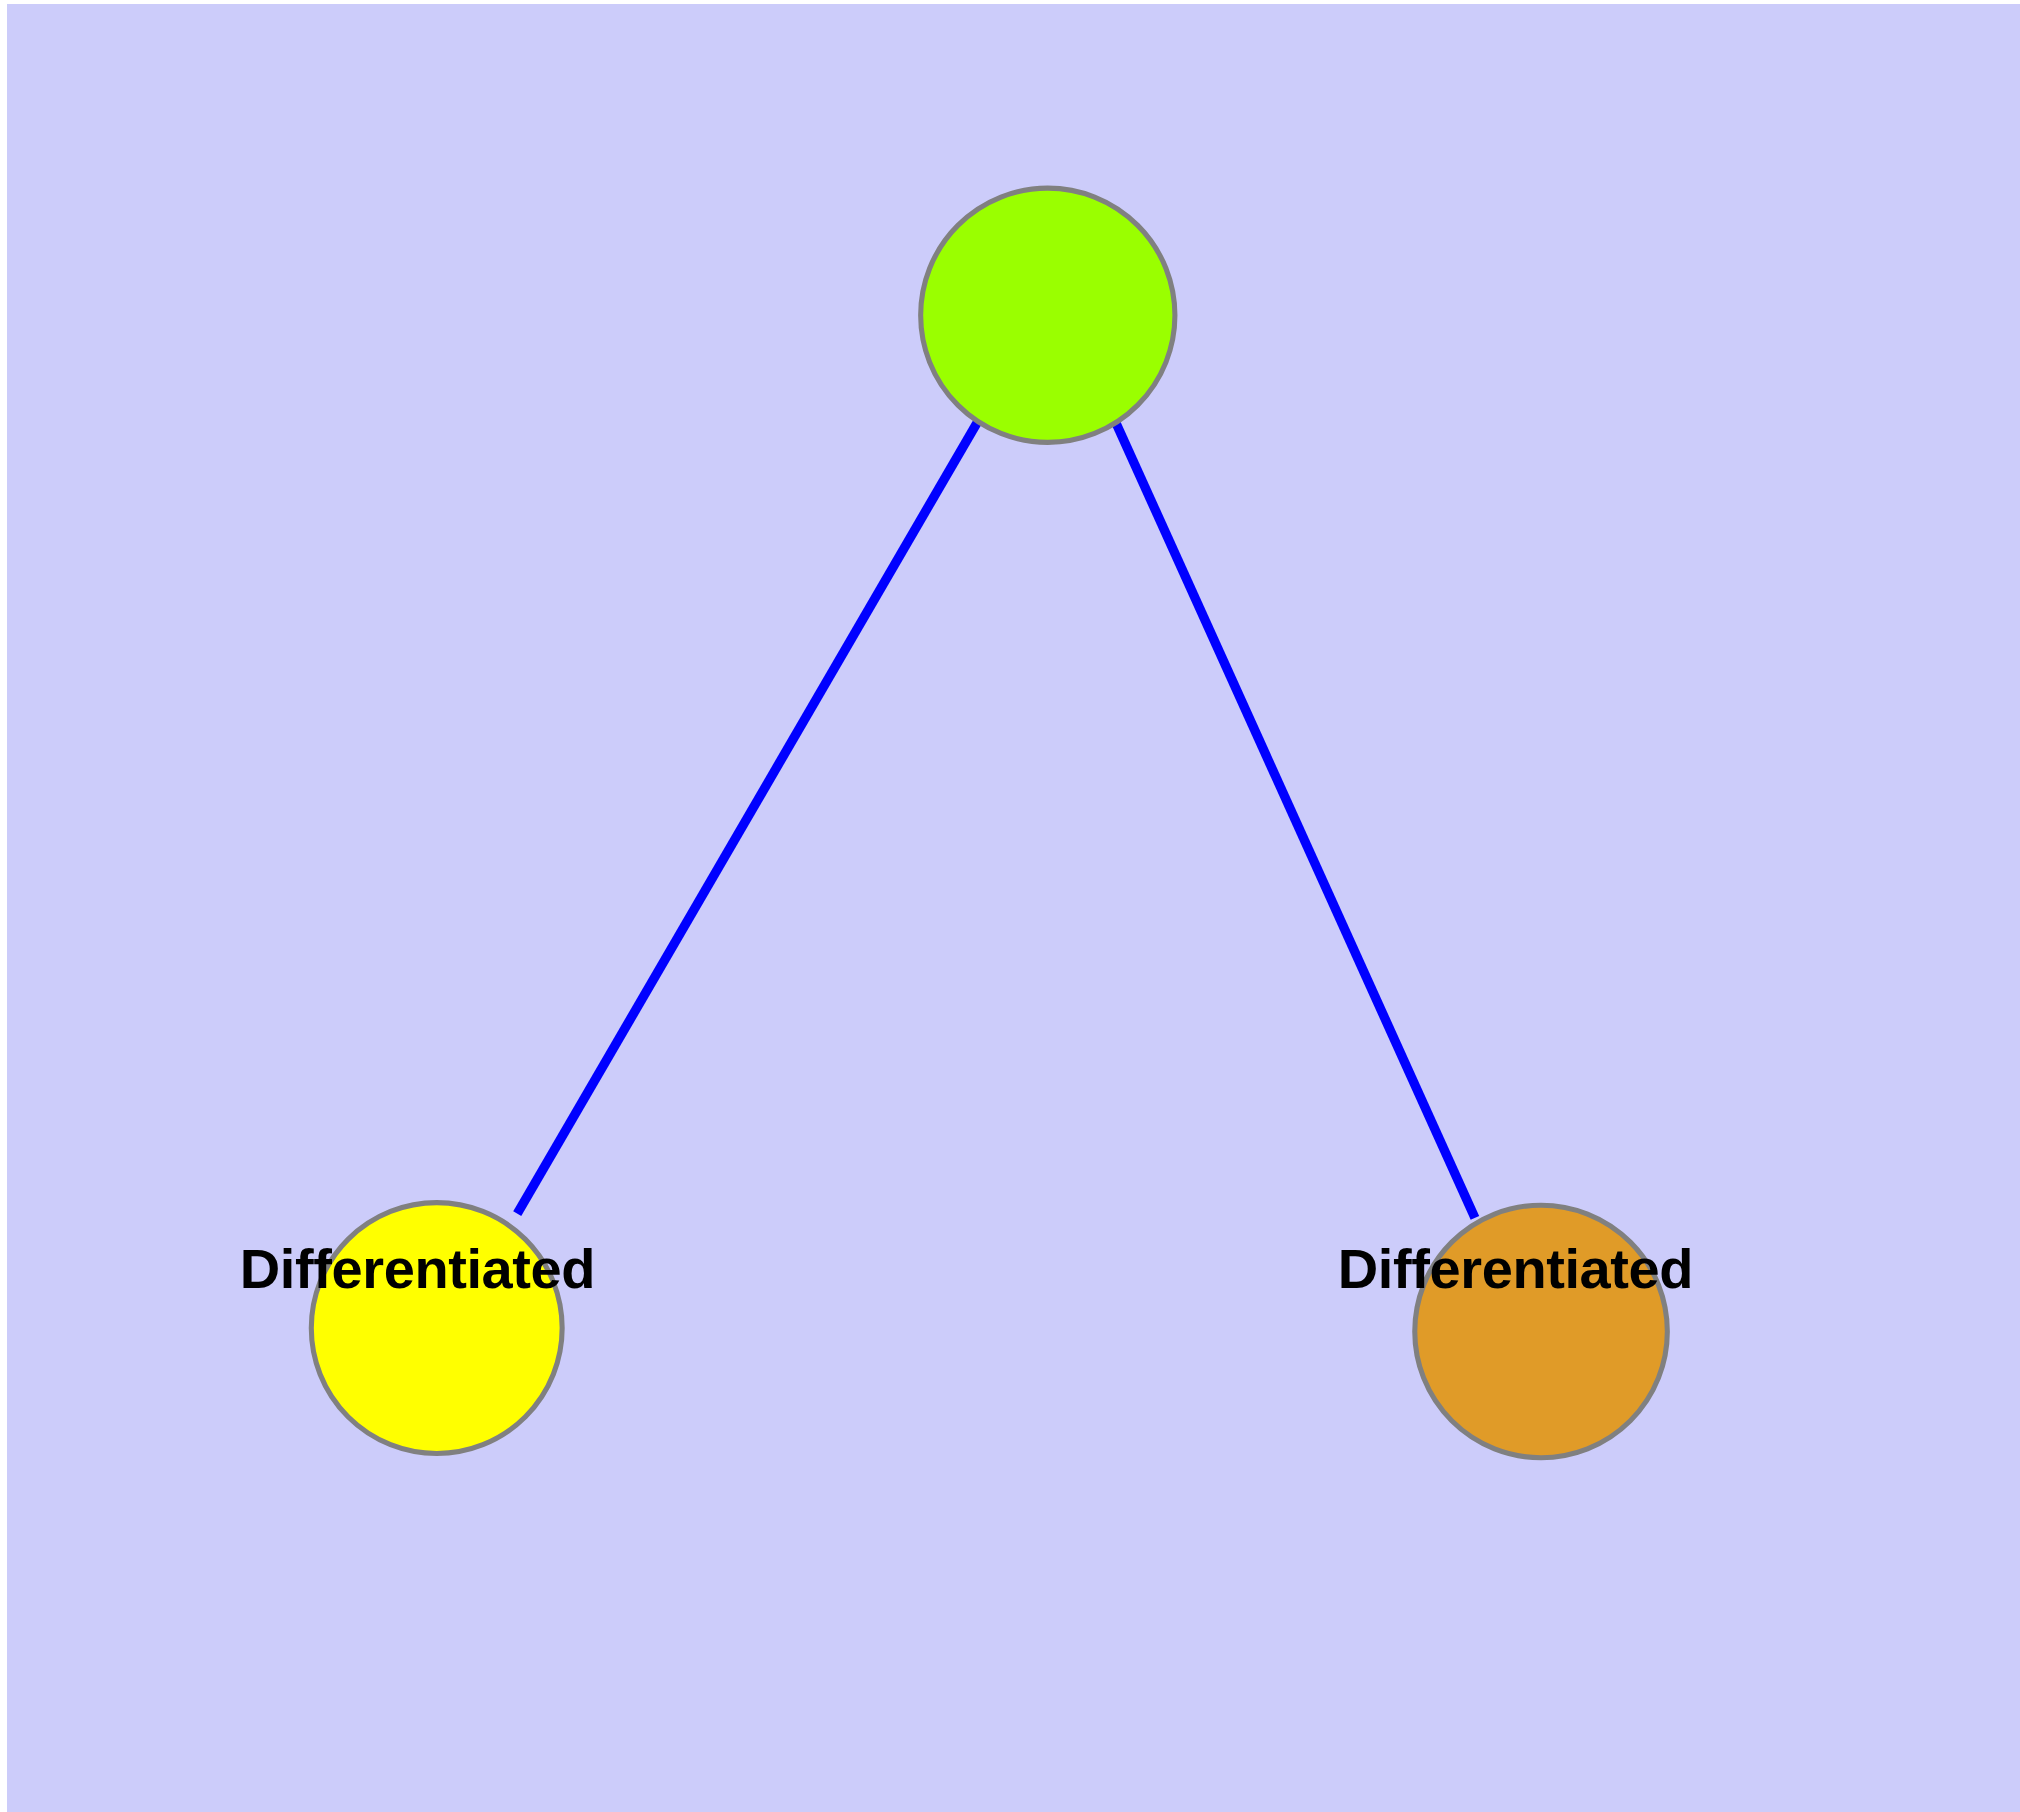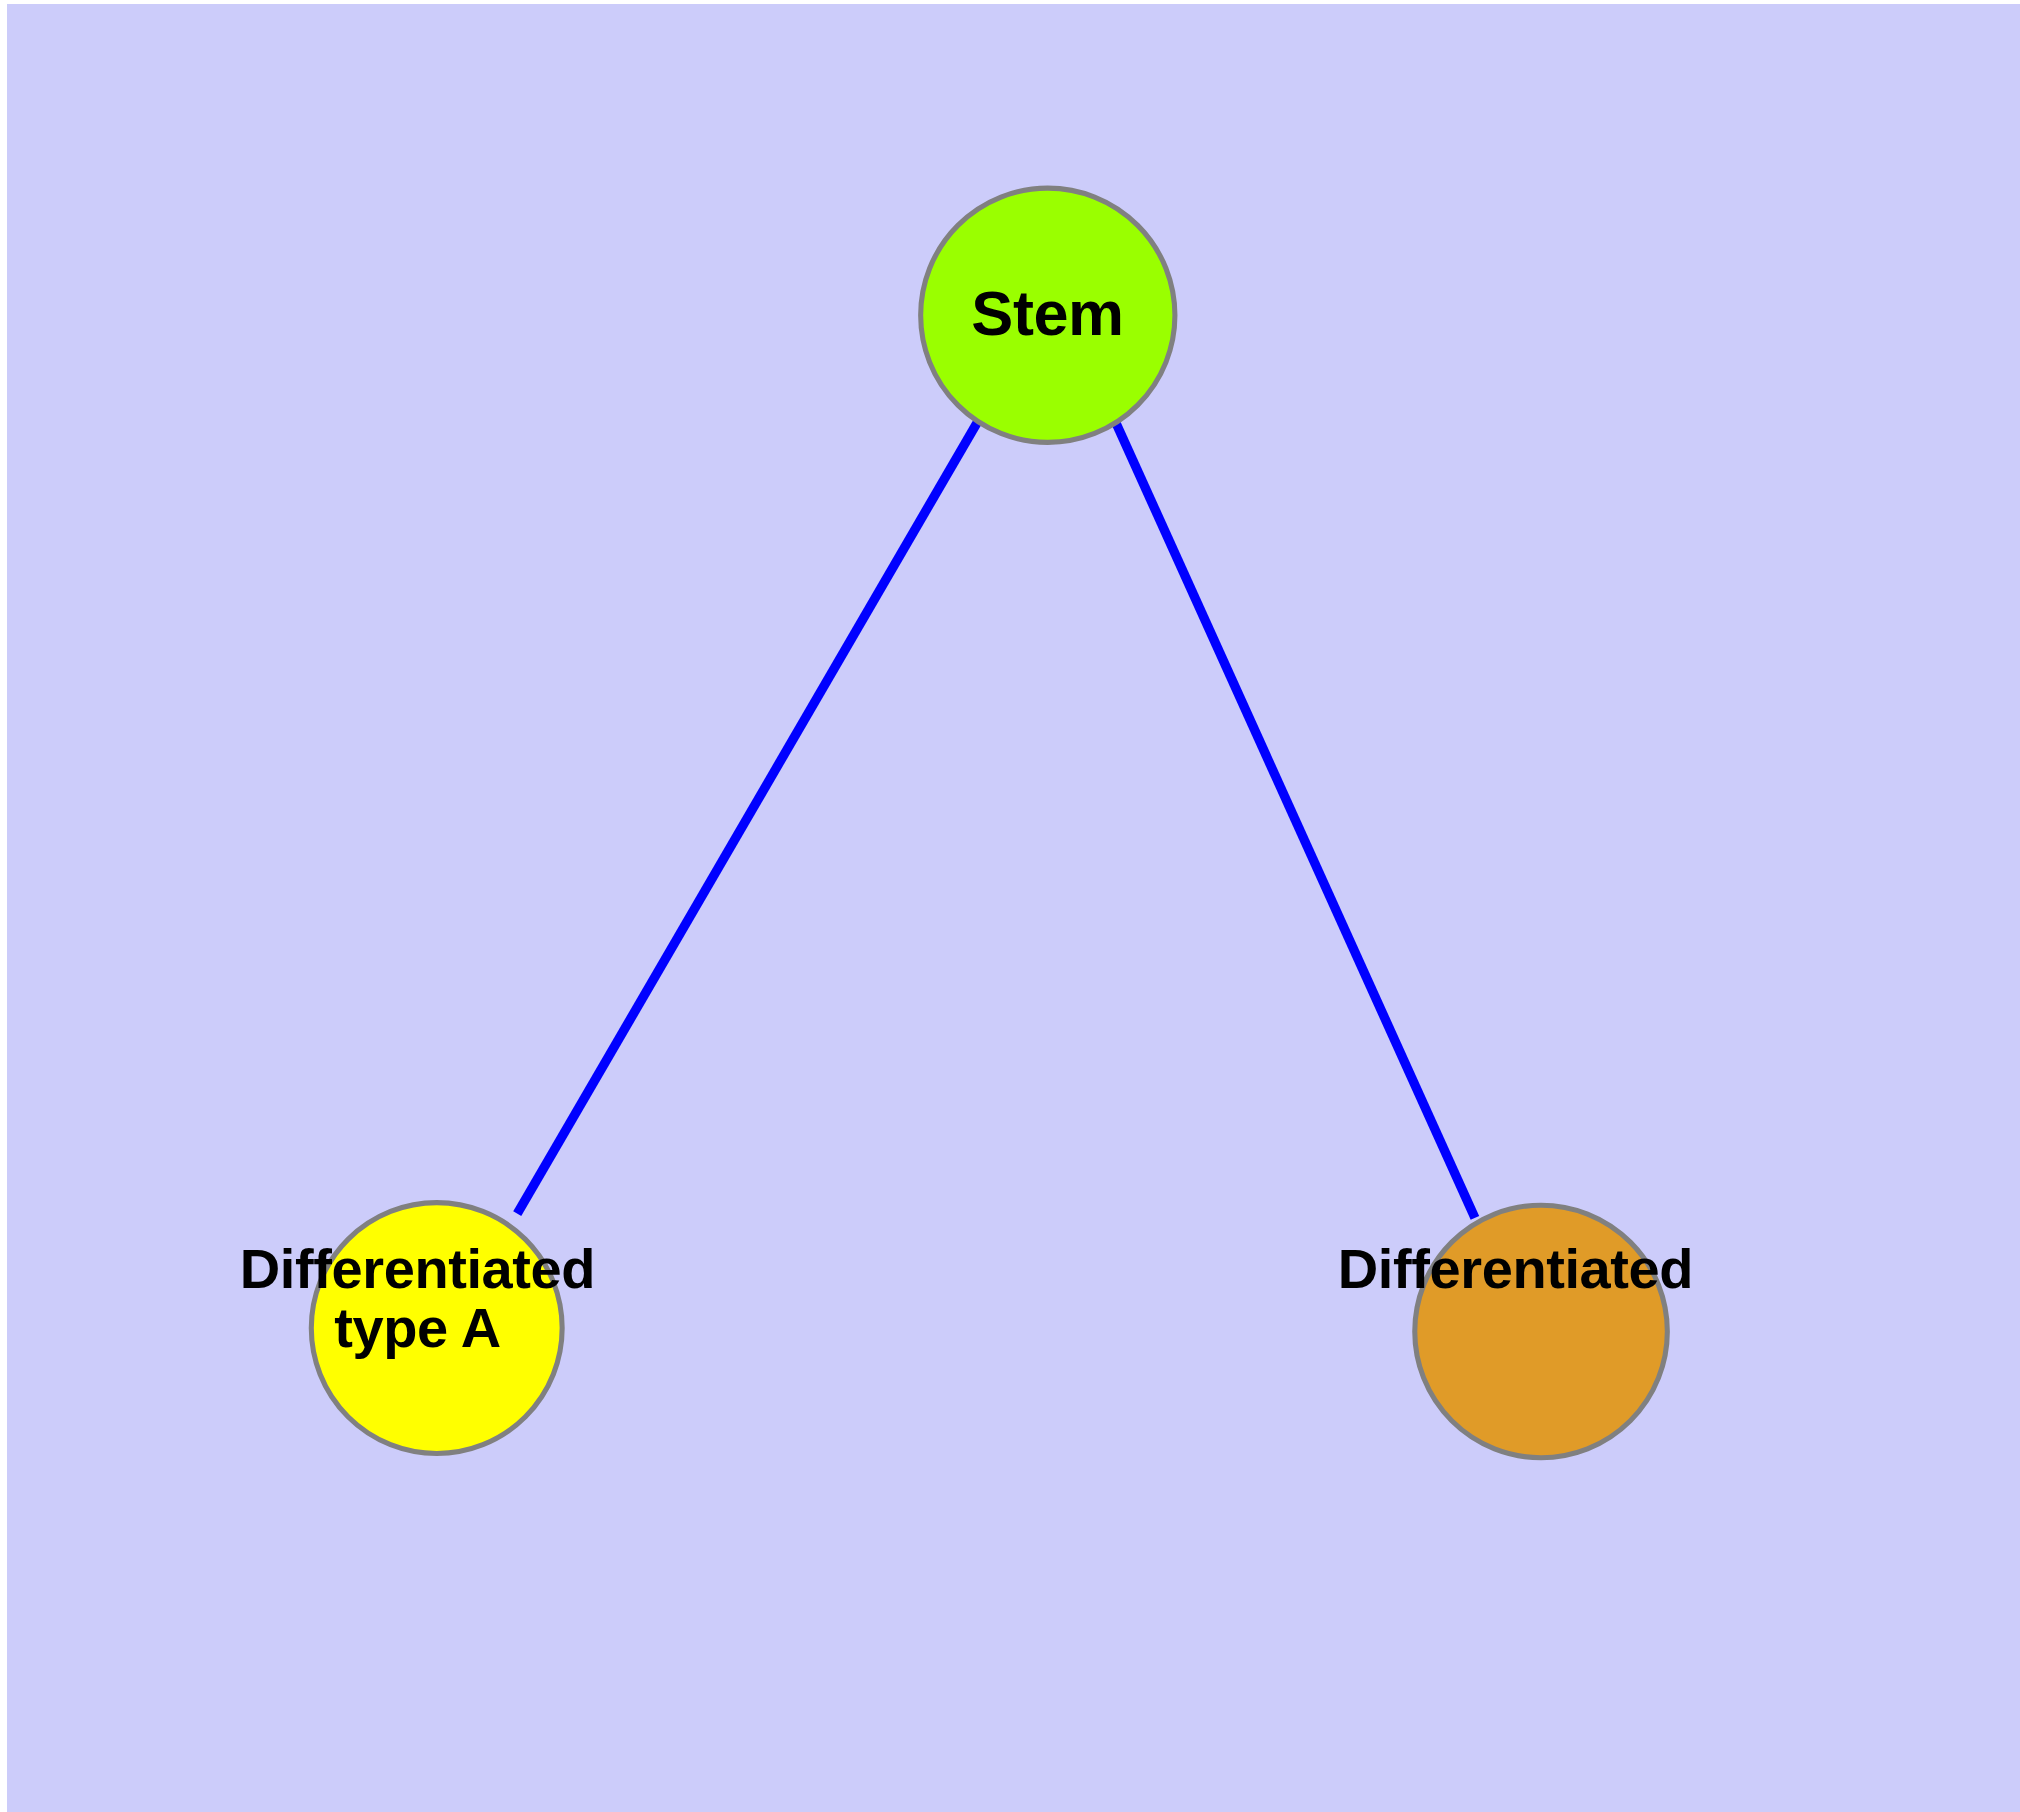--- a/index.html
+++ b/index.html
@@ -76,27 +76,23 @@
       <line class="edge-line" x1="1316" y1="498" x2="1740" y2="1437"></line>
     </g>
 
     <g>
       <circle class="node-circle" cx="1236" cy="372" r="150" fill="#9aff00"></circle>
       <circle class="node-circle" cx="515" cy="1567" r="148" fill="#ffff00"></circle>
       <circle class="node-circle" cx="1818" cy="1571" r="149" fill="#e09b28"></circle>
     </g>
   </svg>
 
-  <div class="node-label label-stem" style="left:793px; top:280px; width:509px;">
-    <span>Stem</span>
-  </div>
 
   <div class="node-label label-diff" style="left:163px; top:1239px; width:509px;">
     <div>Differentiated</div>
-    <div>type A</div>
   </div>
 
   <div class="node-label label-diff" style="left:1261px; top:1239px; width:509px;">
     <div>Differentiated</div>
   </div>
 
 </div>
 
 
 </body></html>

